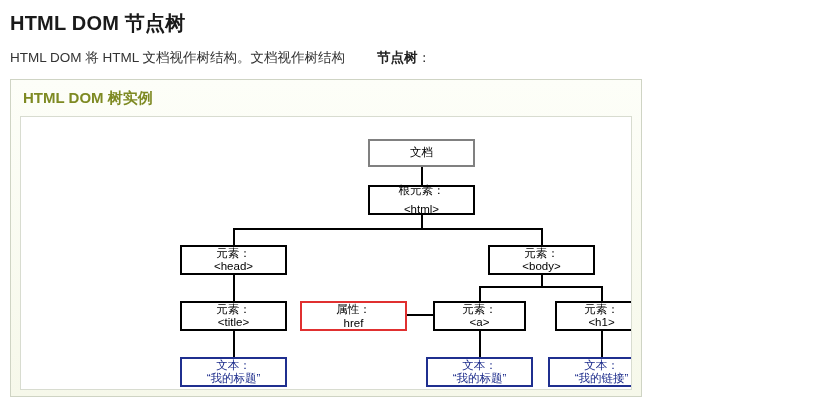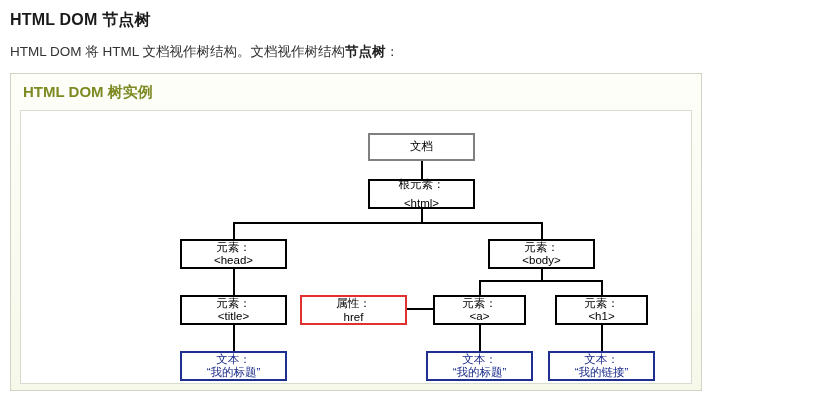--- a/index.html
+++ b/index.html
@@ -15,40 +15,40 @@
     color: #222222;
     position: relative;
   }
 
   .page {
     padding: 8px 10px 0 10px;
     box-sizing: border-box;
   }
 
   .page-title {
-    font-size: 16px;
+    font-size: 20px;
     font-weight: bold;
     color: #1a1a1a;
     margin: 2px 0 12px 0;
     letter-spacing: 0.2px;
   }
 
   .intro {
     font-size: 13.5px;
     color: #333333;
     margin: 0 0 12px 0;
     line-height: 1.35;
   }
-  .intro b { font-weight: bold; color: #222; }
+  .intro b { font-weight: bold; color: #222; padding-left: 32px; }
 
   
   .example-panel {
     border: 1px solid #cfd4c4;
     background: linear-gradient(180deg, #fdfef8 0%, #f6f8ea 100%);
-    width: 692px;
+    width: 632px;
     height: 318px;
     box-sizing: border-box;
     padding: 8px 9px 9px 9px;
     position: relative;
   }
 
   .example-heading {
     font-size: 15px;
     font-weight: bold;
     color: #7e8a23;

